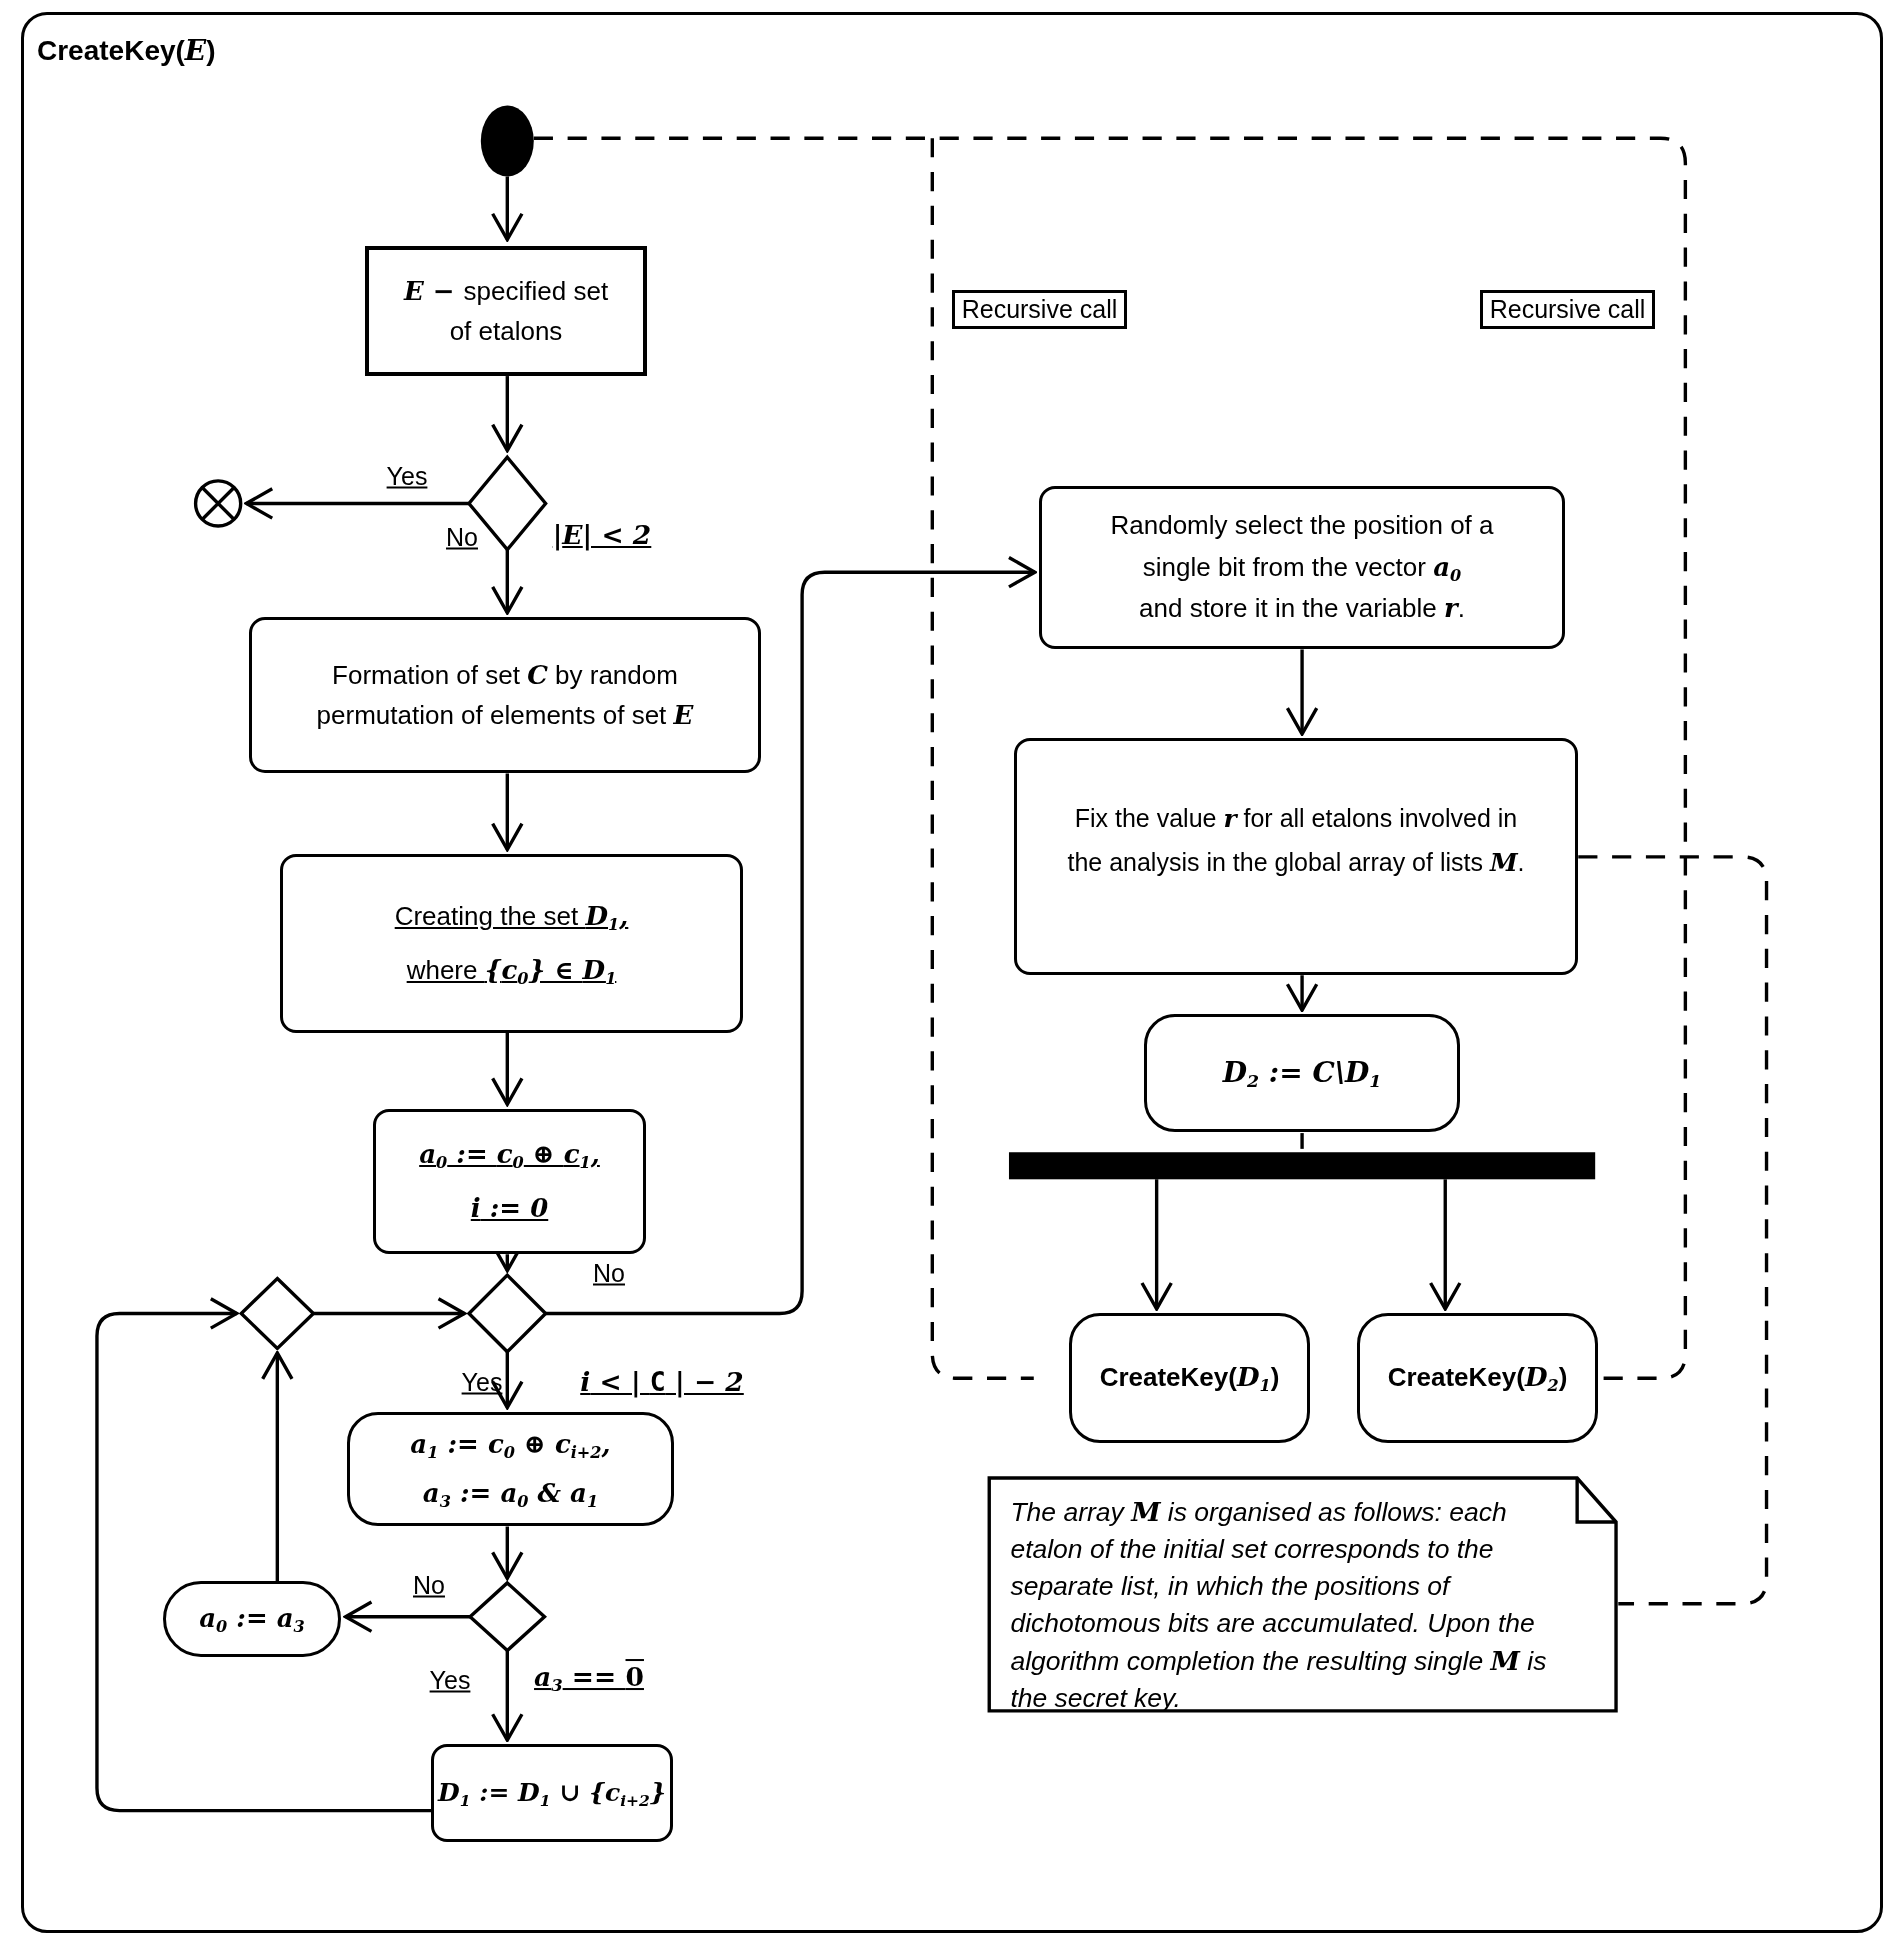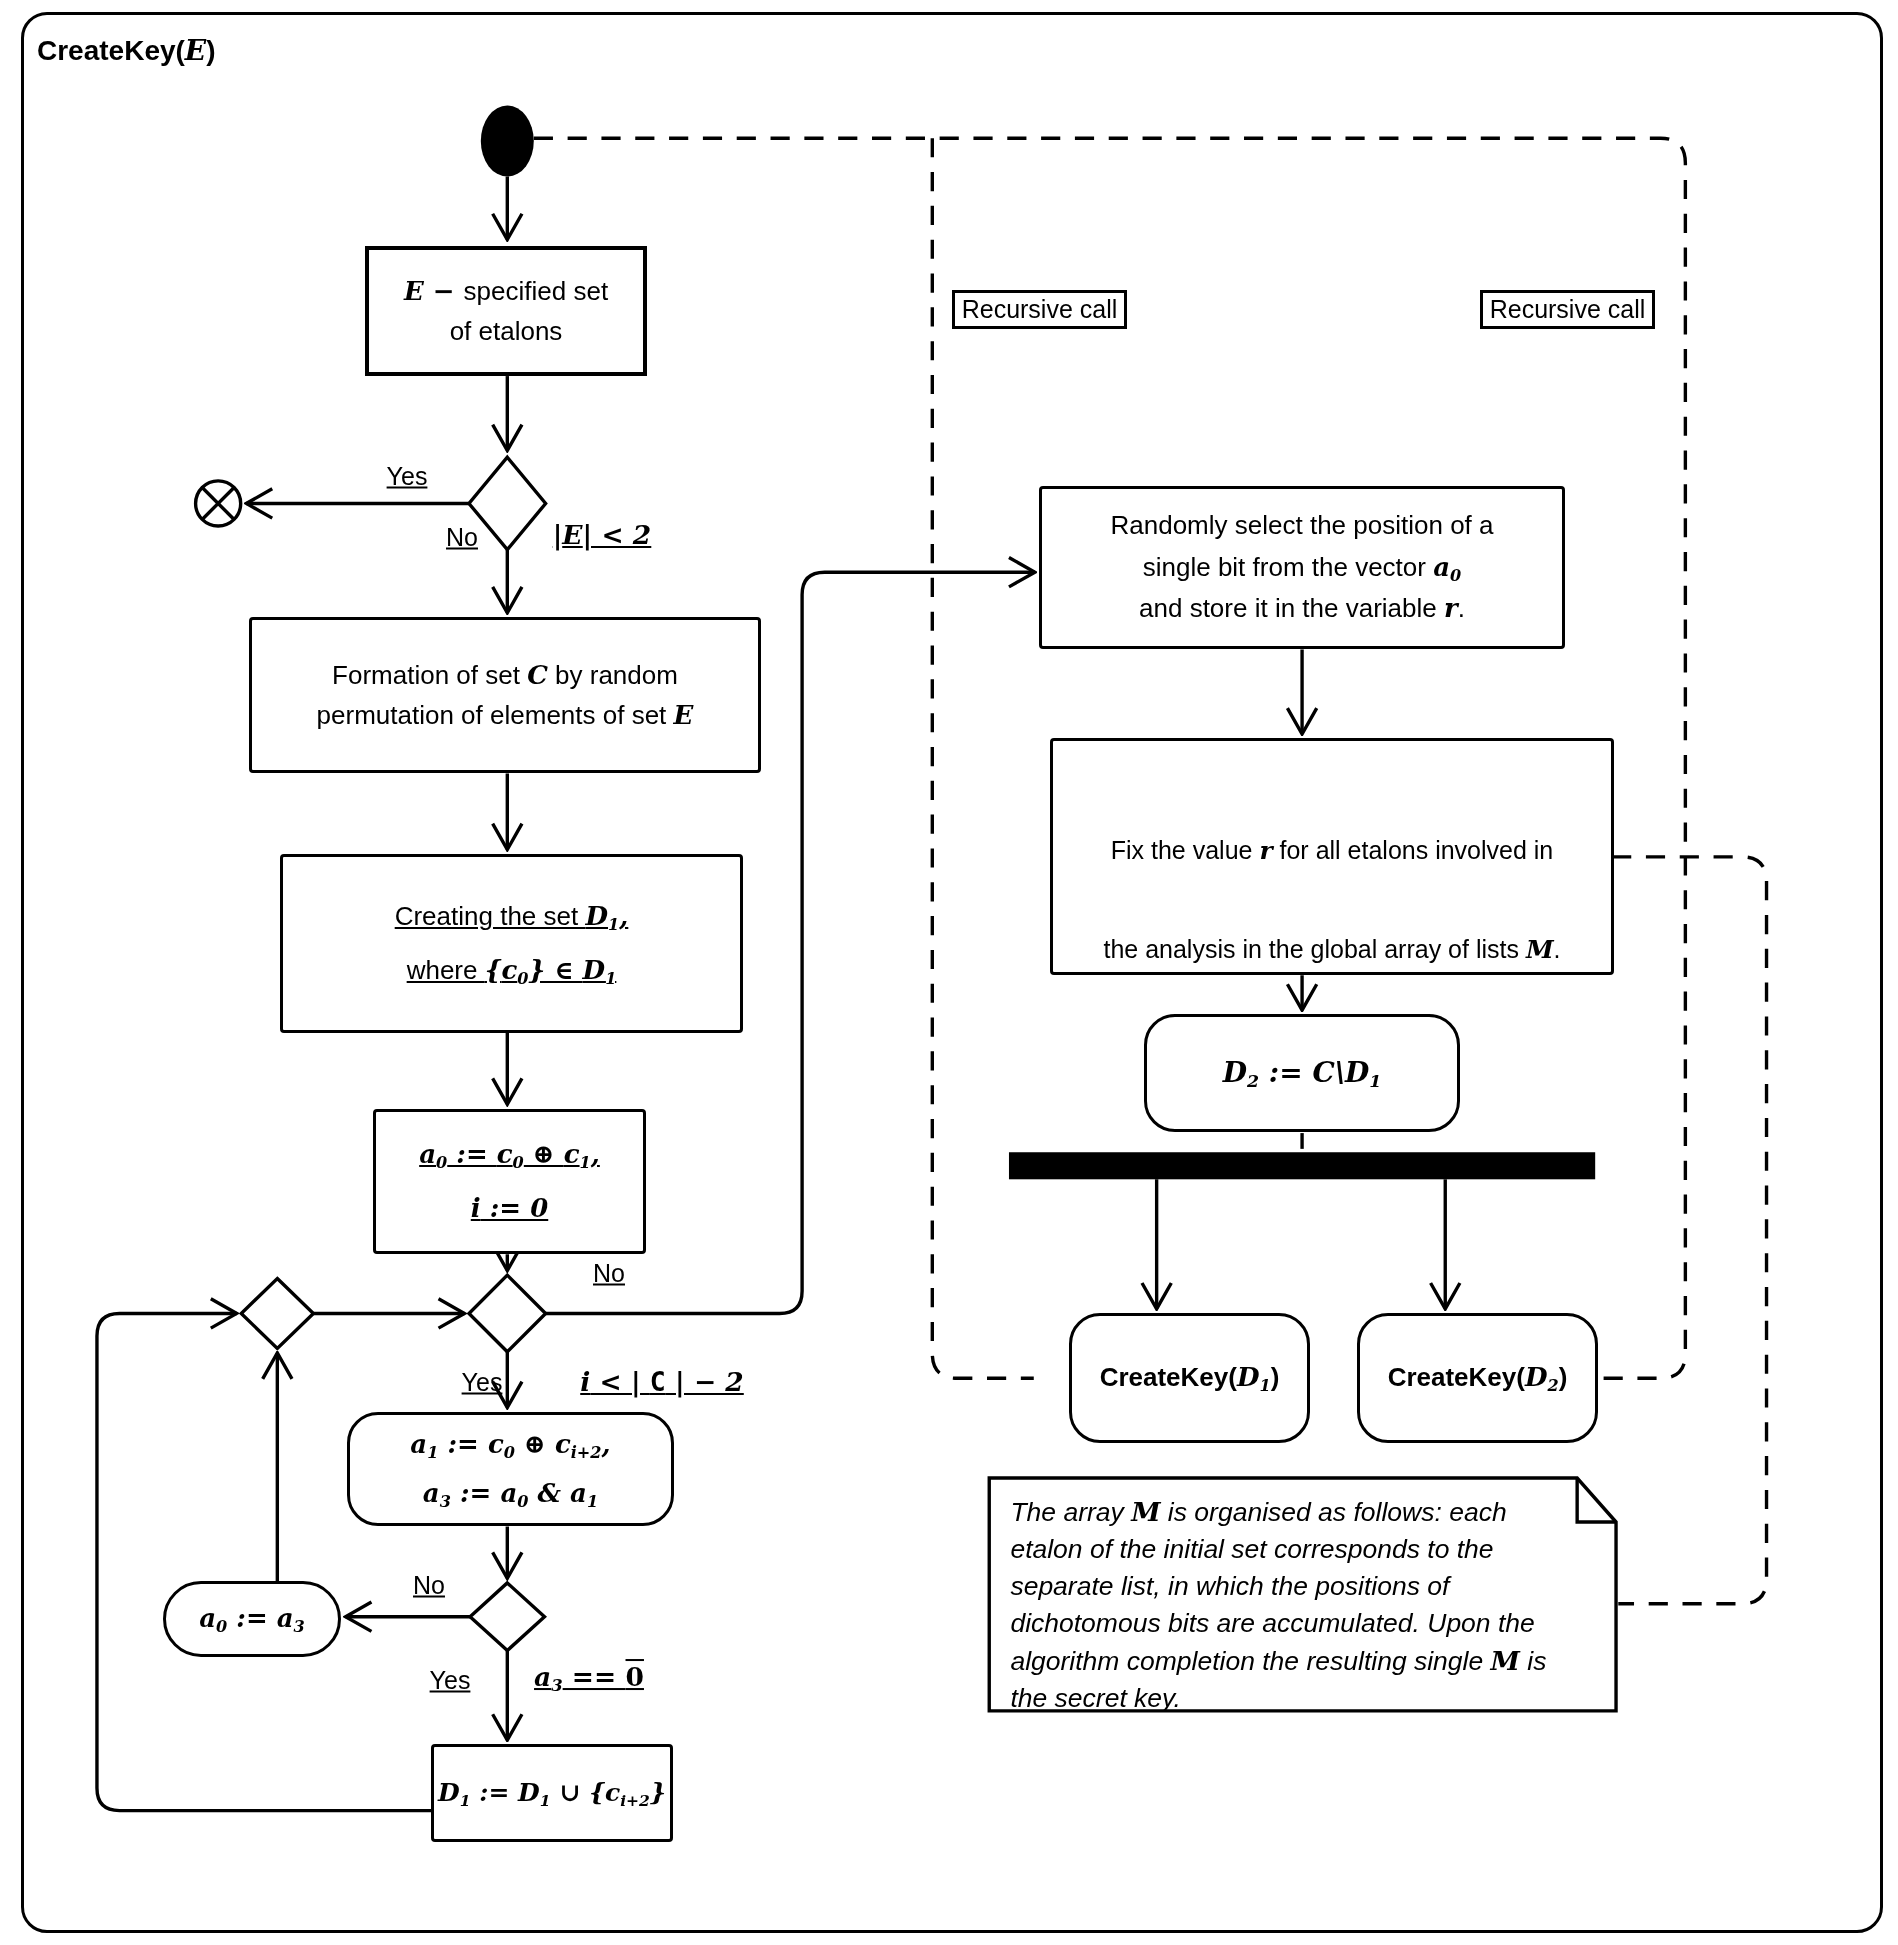--- a/index.html
+++ b/index.html
@@ -1,26 +1,26 @@
 <!DOCTYPE html>
 <html style="font-size:9px"><head>
 <meta charset="utf-8">
 <style>
   html,body{margin:0;padding:0;background:#fff;}
   body{width:1899px;height:1946px;position:relative;font-family:"Liberation Sans",sans-serif;color:#000;}
   #wires{position:absolute;left:0;top:0;z-index:1;}
   .frame{position:absolute;left:21px;top:12.4px;width:1862px;height:1921px;border:3.4px solid #000;border-radius:26px;z-index:0;box-sizing:border-box;background:#fff;}
   .title{position:absolute;left:37px;top:34px;font-size:28px;font-weight:bold;z-index:3;}
-  .node{position:absolute;background:#fff;border:3.4px solid #000;border-radius:4px;display:flex;flex-direction:column;align-items:center;justify-content:center;text-align:center;font-size:26px;line-height:1.55;z-index:2;box-sizing:border-box;}
+  .node{position:absolute;background:#fff;border:3.4px solid #000;border-radius:16px;display:flex;flex-direction:column;align-items:center;justify-content:center;text-align:center;font-size:26px;line-height:1.55;z-index:2;box-sizing:border-box;}
   .sharp{border-radius:0;border-width:4px;}
   .wide{line-height:2.05;text-decoration:underline;}
   .capsule{border-radius:39px;}
   .smallrad{border-radius:31px;}
   .bold{font-weight:bold;margin-left:33px;}
-  .topalign{justify-content:space-between;padding-top:88px;line-height:1.75;margin-left:36px;}
+  .topalign{justify-content:flex-start;padding-top:56px;line-height:1.75;}
   .lbl{position:absolute;transform:translate(-50%,-50%);font-size:25px;z-index:2;white-space:nowrap;text-decoration:underline;}
   .cond{font-size:26.5px;}
   .recbox{position:absolute;border:3.4px solid #000;background:#fff;display:flex;align-items:center;justify-content:center;font-size:25px;z-index:2;box-sizing:border-box;}
   .notetext{position:absolute;left:989px;top:1478px;width:627px;height:233px;z-index:2;font-style:italic;font-size:26.5px;line-height:37px;padding:14.7px 11.3px 0 21.4px;box-sizing:border-box;}
   .m{font-family:"DejaVu Serif",serif;font-style:italic;font-weight:bold;}
   .s{font-family:"DejaVu Serif",serif;font-style:italic;font-weight:bold;font-size:0.62em;vertical-align:-0.3em;}
   .o{font-family:"DejaVu Serif",serif;font-weight:bold;font-style:normal;text-decoration:overline;}
   .u{font-family:"DejaVu Sans Mono",monospace;font-weight:bold;font-style:normal;}
   .ln{display:block;}
 </style>

